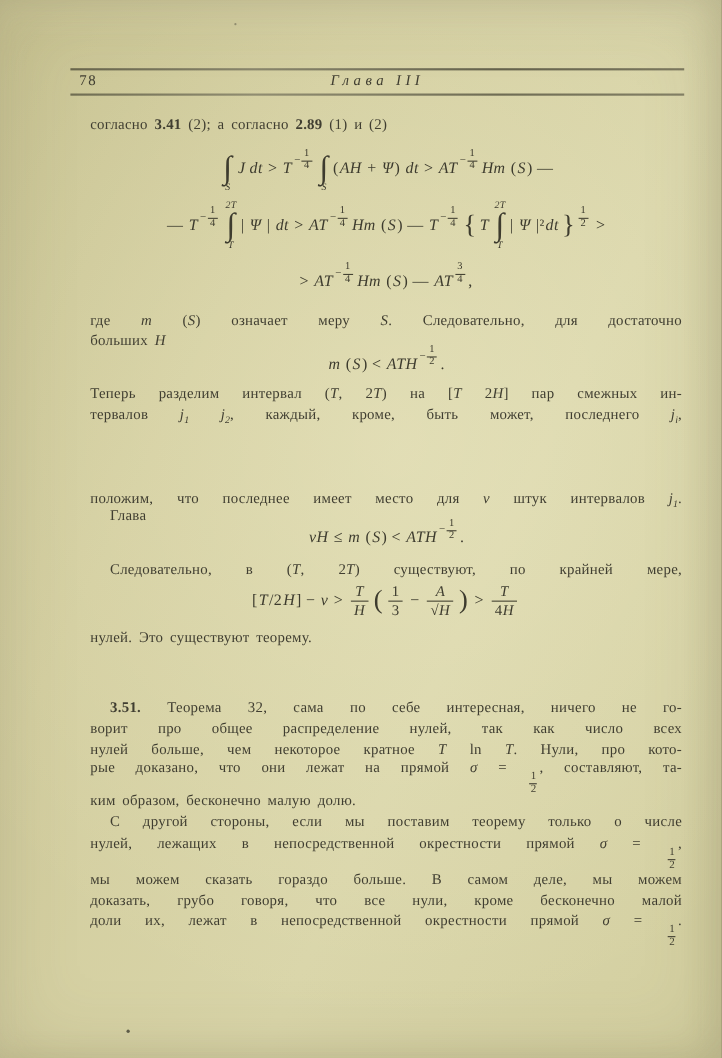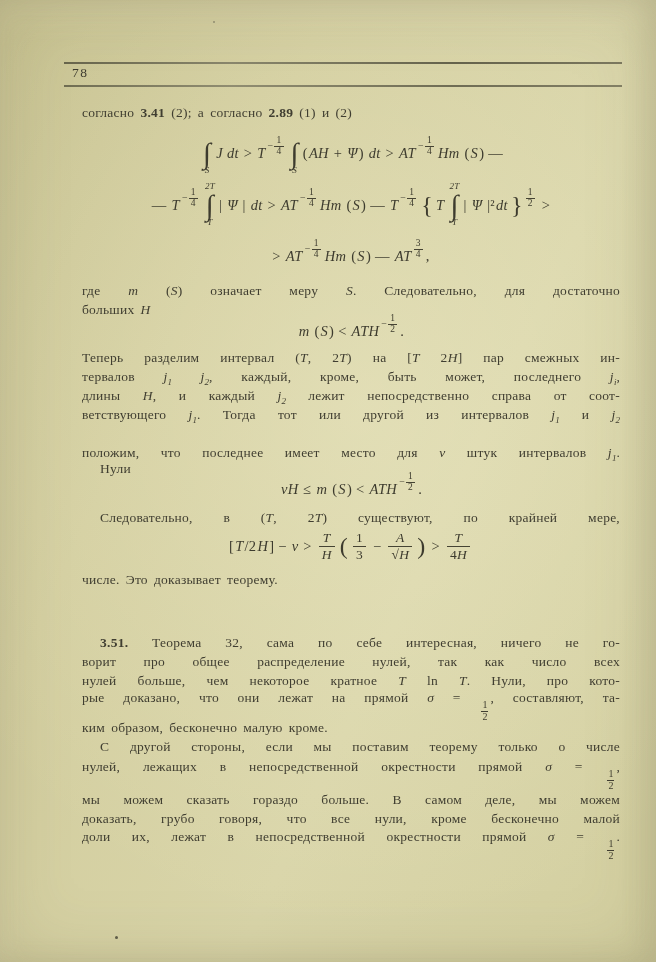--- a/index.html
+++ b/index.html
@@ -55,20 +55,21 @@
   .ifrac .fd{border-top:1px solid currentColor;padding:0 1px;margin-top:1px}
   .speck{position:absolute;border-radius:50%;background:#5d5c49}
 </style>
 </head>
 <body>
 
 <div class="page">
 
   <div class="rule" id="rule-top"></div>
   <div class="pagenum">78</div>
+  <div class="runhead">Глава III</div>
   <div class="rule" id="rule-bot"></div>
 
   <div class="tl" style="top:103px">согласно <b>3.41</b> (2); а согласно <b>2.89</b> (1) и (2)</div>
 
   <div class="fm" style="top:130px;height:46px">
       <span class="int">
         <span class="lim top">&nbsp;</span>
         <span class="sign">∫</span>
         <span class="lim bot">S</span>
       </span>
@@ -205,24 +206,22 @@
         <span class="sfr">
           <span class="fn">1</span>
           <span class="fd">2</span>
         </span>
       </span>
       <span class="rm">.</span>
     </div>
 
   <div class="tl j" style="top:348px">Теперь разделим интервал (<i>T</i>, 2<i>T</i>) на [<i>T</i> 2<i>H</i>] пар смежных ин-</div>
   <div class="tl j" style="top:367px">тервалов <i>j</i><sub>1</sub> <i>j</i><sub>2</sub>, каждый, кроме, быть может, последнего <i>j</i><sub>i</sub>,</div>
-  <div class="tl j" style="top:386px">длины <i>H</i>, и каждый <i>j</i><sub>2</sub> лежит непосредственно справа от соот-</div>
-  <div class="tl j" style="top:405px">ветствующего <i>j</i><sub>1</sub>. Тогда тот или другой из интервалов <i>j</i><sub>1</sub> и <i>j</i><sub>2</sub></div>
   <div class="tl j" style="top:443px">положим, что последнее имеет место для <i>ν</i> штук интервалов <i>j</i><sub>1</sub>.</div>
-  <div class="tl ind" style="top:459px">Нули</div>
+  <div class="tl ind" style="top:459px">Глава</div>
 
   <div class="fm" style="top:474px;height:30px">
       <span class="it">νH</span>
       <span class="rm"> ≤ </span>
       <span class="it">m</span>
       <span class="rm"> (</span>
       <span class="it">S</span>
       <span class="rm">) &lt; </span>
       <span class="it">ATH</span>
       <span class="supfrac">
@@ -260,31 +259,31 @@
         <span class="fd">√<i>H</i></span>
       </span>
       <span class="big">)</span>
       <span class="rm"> &gt; </span>
       <span class="frac">
         <span class="fn"><i>T</i></span>
         <span class="fd">4<i>H</i></span>
       </span>
     </div>
 
-  <div class="tl" style="top:570px">числе. Это доказывает теорему.</div>
+  <div class="tl" style="top:570px">нулей. Это существуют теорему.</div>
 
 
   <div class="tl j ind" style="top:633px"><b>3.51.</b> Теорема 32, сама по себе интересная, ничего не го-</div>
   <div class="tl j" style="top:671px">нулей больше, чем некоторое кратное <i>T</i> ln <i>T</i>. Нули, про кото-</div>
   <div class="tl j" style="top:652px">ворит про общее распределение нулей, так как число всех</div>
   <div class="tl j" style="top:688px">рые доказано, что они лежат на прямой <i>σ</i> = <span class="ifrac">
         <span class="fn">1</span>
         <span class="fd">2</span>
       </span>, составляют, та-</div>
-  <div class="tl" style="top:718px">ким образом, бесконечно малую кроме.</div>
+  <div class="tl" style="top:718px">ким образом, бесконечно малую долю.</div>
   <div class="tl j ind" style="top:737px">С другой стороны, если мы поставим теорему только о числе</div>
   <div class="tl j" style="top:757px">нулей, лежащих в непосредственной окрестности прямой <i>σ</i> = <span class="ifrac">
         <span class="fn">1</span>
         <span class="fd">2</span>
       </span>,</div>
   <div class="tl j" style="top:809px">доказать, грубо говоря, что все нули, кроме бесконечно малой</div>
   <div class="tl j" style="top:790px">мы можем сказать гораздо больше. В самом деле, мы можем</div>
   <div class="tl j" style="top:827px">доли их, лежат в непосредственной окрестности прямой <i>σ</i> = <span class="ifrac">
         <span class="fn">1</span>
         <span class="fd">2</span>

